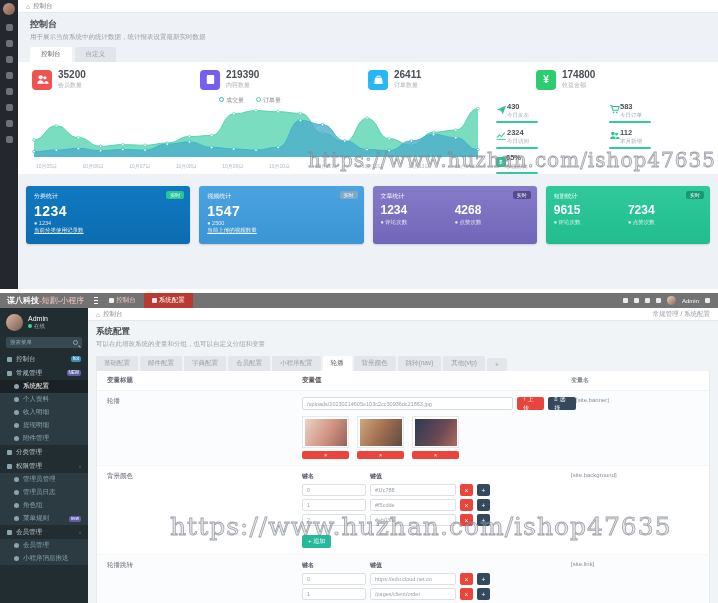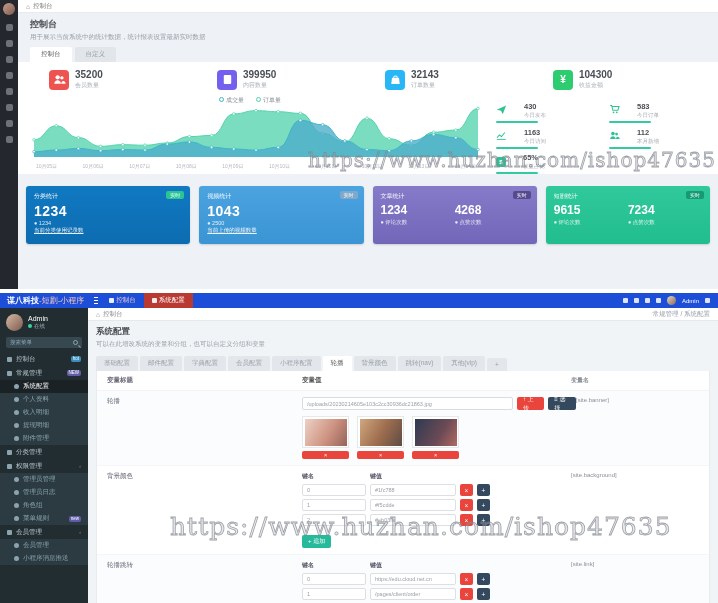--- a/index.html
+++ b/index.html
@@ -14,33 +14,33 @@
   .d-main { position:absolute; left:18px; top:0; width:700px; height:289px; }
   .d-topbar { height:13px; background:#fff; border-bottom:1px solid #e8ebee; display:flex; align-items:center; gap:3px; padding:0 8px; font-size:6.5px; color:#777; }
   .d-head { padding:5px 12px 0; }
   .d-title { font-size:9px; font-weight:bold; color:#4a4f55; }
   .d-sub { font-size:6.5px; color:#98a0a8; margin-top:2px; }
   .d-tabs { display:flex; gap:3px; padding:5px 12px 0; }
   .d-tab { font-size:6.5px; padding:3px 11px; background:#e2e6ea; color:#9aa1a8; border-radius:2px 2px 0 0; }
   .d-tab.active { background:#fff; color:#555; }
   .d-panel { background:#fff; padding-top:7px; }
   .d-stats { display:flex; padding:0 14px; }
-  .d-stat { flex:1; display:flex; gap:6px; align-items:center;margin-left:17px; }
+  .d-stat { flex:1; display:flex; gap:6px; align-items:center; }
   .d-stat-ic { width:20px; height:20px; border-radius:4px; display:flex; align-items:center; justify-content:center; color:#fff; font-size:10px; font-weight:bold; }
   .d-stat-ic svg { width:13px; height:13px; fill:#fff; }
   .d-stat-v { font-size:10px; font-weight:bold; color:#4a4f55; }
   .d-stat-l { font-size:6px; color:#aab1b8; margin-top:1px; }
   .d-mid { display:flex; margin-top:6px; }
   .d-chartwrap { width:464px; position:relative; padding-left:12px; }
   .d-legend { position:absolute; top:0; left:0; right:0; display:flex; justify-content:center; gap:12px; font-size:6px; color:#8a9198; z-index:3; }
   .d-legend i { display:inline-block; width:5px; height:5px; border:1px solid #49c8b2; border-radius:50%; margin-right:2px; background:#fff; }
   .d-xlab { display:flex; justify-content:space-between; padding:1px 6px 0 6px; font-size:5px; color:#b3b9bf; }
   .d-minis { flex:1; display:grid; grid-template-columns:1fr 1fr; gap:1px 16px; padding:2px 12px 0 14px; align-content:start; }
   .d-mini { padding:3px 0 4px; position:relative; }
-  .d-mini-row { display:flex; align-items:center; gap:17px; }
+  .d-mini-row { display:flex; align-items:center; gap:0; }
   .d-mini-ic svg { width:11px; height:11px; }
   .d-mini-box { width:10px; height:10px; border-radius:2px; color:#fff; font-size:6px; display:flex; align-items:center; justify-content:center; font-weight:bold; }
   .d-mini-v { font-size:7.5px; font-weight:bold; color:#4a4f55; }
   .d-mini-l { font-size:5.5px; color:#a8afb6; margin-top:1px; }
   .d-mini:after { content:""; position:absolute; left:0; bottom:0; width:42px; height:2px; background:#35c9a2; border-radius:1px; }
   .d-cards { position:absolute; left:8px; right:8px; top:186px; display:flex; gap:9px; }
   .d-card { flex:1; height:58px; border-radius:3px; color:#fff; padding:6px 8px; position:relative; box-shadow:0 1px 2px rgba(0,0,0,.15); }
   .d-card-t { font-size:6px; opacity:.95; }
   .d-card-badge { position:absolute; top:5px; right:6px; font-size:5px; padding:1px 4px; border-radius:2px; color:#fff; }
   .d-card-v { font-size:14px; font-weight:bold; margin-top:2px; letter-spacing:.5px; }
@@ -49,21 +49,21 @@
   .d-card-cols { display:flex; margin-top:2px; }
   .d-card-col { flex:1; }
   .d-card-cv { font-size:12px; font-weight:bold; }
   .d-card-cl { font-size:5.5px; opacity:.85; margin-top:2px; }
 
   
   .shot-gap { position:absolute; top:289px; left:0; width:718px; height:4px; background:#fff; }
 
   
   .shot-bot { position:absolute; top:293px; left:0; width:718px; height:310px; background:#f1f4f6; overflow:hidden; }
-  .a-nav { height:15px; background:#1d4ed8; display:flex; align-items:center; color:#fff; }
+  .a-nav { height:15px; background:#737373; display:flex; align-items:center; color:#fff; }
   .a-brand { font-size:8px; font-weight:bold; padding:0 7px; white-space:nowrap; }
   .a-brand span { font-weight:normal; color:#f6c5c1; }
   .a-burger { width:10px; padding:0 3px; display:flex; flex-direction:column; gap:1.5px; }
   .a-burger i { height:1.2px; background:#fff; display:block; }
   .a-navtab { height:15px; display:flex; align-items:center; gap:2px; padding:0 8px; font-size:6.5px; color:#f3cdc9; }
   .a-navtab.active { background:#b93a32; color:#fff; }
   .a-nav-right { margin-left:auto; display:flex; align-items:center; gap:6px; padding-right:8px; }
   .a-nico { width:5px; height:5px; background:#fff; opacity:.85; border-radius:1px; }
   .a-nav-avatar { width:9px; height:9px; border-radius:50%; background:linear-gradient(135deg,#e7d3c2,#8a6a57); }
   .a-nav-user { font-size:6px; }
@@ -172,40 +172,40 @@
                 <div class="d-stat-l">会员数量</div>
               </div>
             </div>
             <div class="d-stat">
               <div class="d-stat-ic" style="background: rgb(116, 96, 238);">
                 <svg viewBox="0 0 14 14" fill="#fff">
                   <rect x="3" y="2.2" width="8" height="9.6" rx="1"></rect>
                 </svg>
               </div>
               <div>
-                <div class="d-stat-v">399950</div>
+                <div class="d-stat-v">219390</div>
                 <div class="d-stat-l">内容数量</div>
               </div>
             </div>
             <div class="d-stat">
               <div class="d-stat-ic" style="background: rgb(41, 182, 246);">
                 <svg viewBox="0 0 14 14" fill="#fff">
                   <path d="M3.3 5h7.4l.9 6.8H2.4z"></path>
                   <path d="M5 5.2a2 2 0 0 1 4 0" fill="none" stroke="#fff" stroke-width="1.1"></path>
                 </svg>
               </div>
               <div>
-                <div class="d-stat-v">32143</div>
+                <div class="d-stat-v">26411</div>
                 <div class="d-stat-l">订单数量</div>
               </div>
             </div>
             <div class="d-stat">
               <div class="d-stat-ic" style="background: rgb(46, 204, 113);">¥</div>
               <div>
-                <div class="d-stat-v">104300</div>
+                <div class="d-stat-v">174800</div>
                 <div class="d-stat-l">收益金额</div>
               </div>
             </div>
           </div>
         <div class="d-mid">
           <div class="d-chartwrap">
             <div class="d-legend" id="d-legend">
                 <span><i style="border-color: rgb(63, 182, 201);"></i>成交量</span>
                 <span><i style="border-color: rgb(82, 211, 174);"></i>订单量</span>
               </div>
@@ -295,21 +295,21 @@
                   </div>
                 </div>
               </div>
               <div class="d-mini">
                 <div class="d-mini-row">
                   <span class="d-mini-ic"><svg viewBox="0 0 14 14" fill="#2bc495">
                       <path d="M1.4 9.8 4.4 6.4 7 8.4l4.2-5.2" fill="none" stroke="#2bc495" stroke-width="1.3"></path>
                       <rect x="1" y="11.4" width="11.4" height="1.1"></rect>
                     </svg></span>
                   <div>
-                    <div class="d-mini-v">1163</div>
+                    <div class="d-mini-v">2324</div>
                     <div class="d-mini-l">今日访问</div>
                   </div>
                 </div>
               </div>
               <div class="d-mini">
                 <div class="d-mini-row">
                   <span class="d-mini-ic"><svg viewBox="0 0 14 14" fill="#2bc495">
                       <circle cx="5" cy="4.6" r="2.3"></circle>
                       <circle cx="9.6" cy="5.2" r="1.8"></circle>
                       <path d="M1.4 11.6c0-2.4 1.8-3.7 3.6-3.7s3.6 1.3 3.6 3.7z"></path>
@@ -337,21 +337,21 @@
           <div class="d-card" style="background: linear-gradient(rgb(16, 121, 194), rgb(13, 108, 176));">
             <div class="d-card-t">分类统计</div>
             <span class="d-card-badge" style="background: rgb(43, 196, 149);">实时</span>
             <div class="d-card-v">1234</div>
             <div class="d-card-foot">● 1234</div>
             <div class="d-card-desc">当前分类使用记录数</div>
           </div>
           <div class="d-card" style="background: linear-gradient(rgb(75, 164, 224), rgb(59, 148, 211));">
             <div class="d-card-t">视频统计</div>
             <span class="d-card-badge" style="background: rgb(127, 168, 201);">实时</span>
-            <div class="d-card-v">1043</div>
+            <div class="d-card-v">1547</div>
             <div class="d-card-foot">● 2500</div>
             <div class="d-card-desc">当前上传的视频数量</div>
           </div>
           <div class="d-card" style="background: linear-gradient(rgb(134, 123, 201), rgb(113, 102, 184));">
             <div class="d-card-t">文章统计</div>
             <span class="d-card-badge" style="background: rgb(85, 74, 142);">实时</span>
             <div class="d-card-cols">
               <div class="d-card-col">
                 <div class="d-card-cv">1234</div>
                 <div class="d-card-cl">● 评论次数</div>

